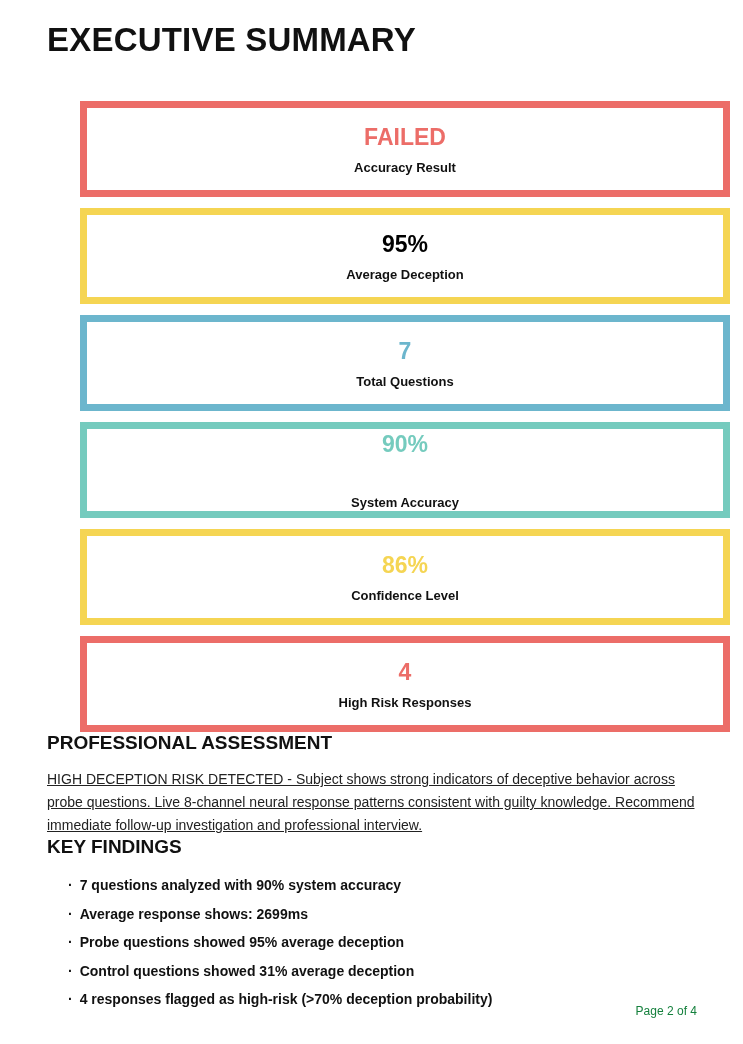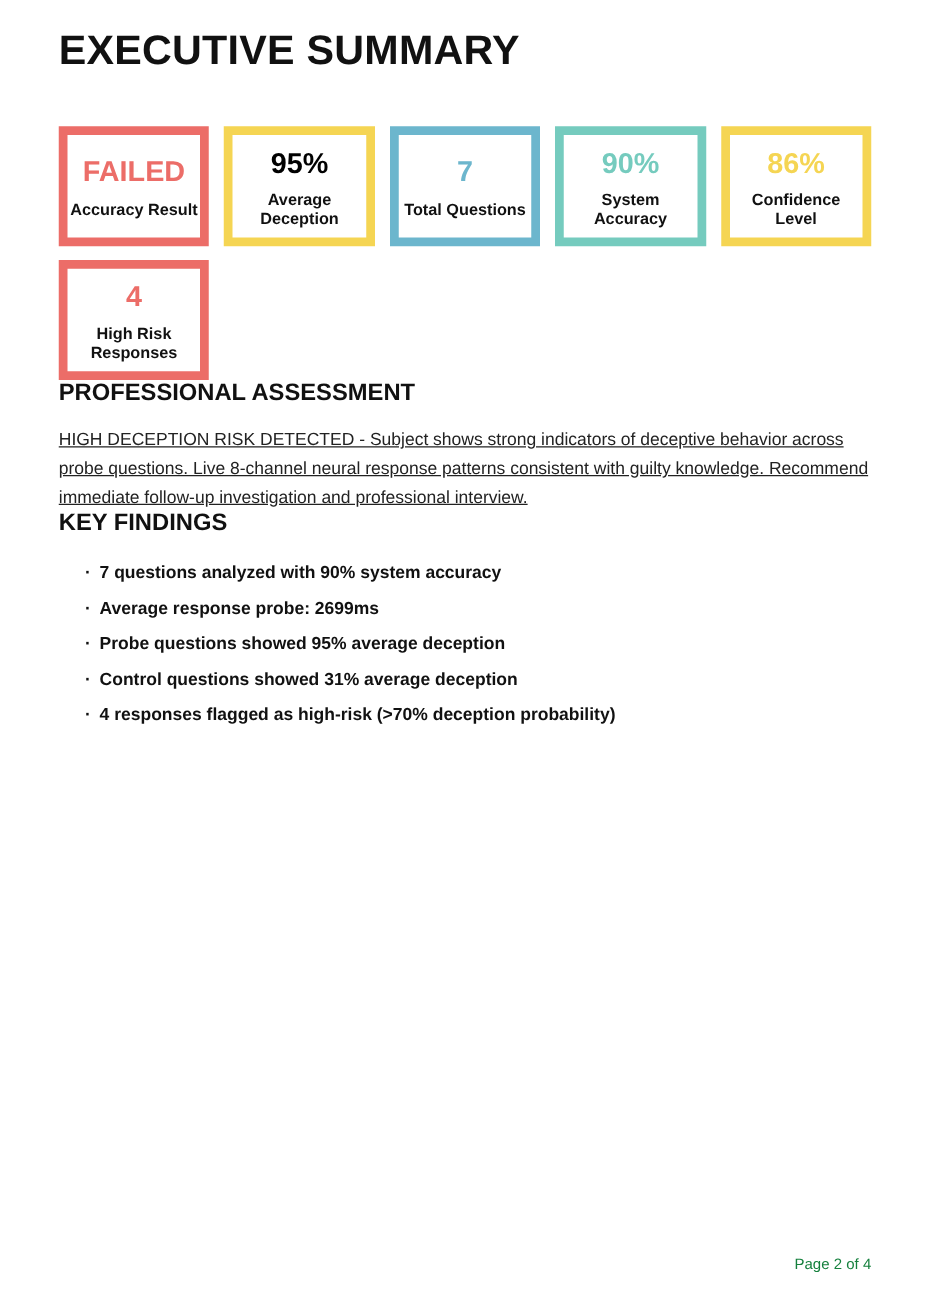--- a/index.html
+++ b/index.html
@@ -18,24 +18,25 @@
     margin: 0;
     font-size: 33px;
     font-weight: bold;
     letter-spacing: 0.2px;
     color: #111111;
     line-height: 1.2;
   }
   .cards-grid {
     margin-top: 41px;
     display: grid;
-    grid-template-columns: repeat(5, 1fr);
+    grid-template-columns: repeat(1, 1fr);
     column-gap: 12px;
     row-gap: 11px;
     width: 650px;
+    margin-left: 33px;
   }
   .stat-card {
     box-sizing: border-box;
     height: 96px;
     border-style: solid;
     border-width: 7px;
     background: #ffffff;
     display: flex;
     flex-direction: column;
     align-items: center;
@@ -110,21 +111,21 @@
         <div class="stat-label">Accuracy Result</div>
       </div>
       <div class="stat-card" style="border-color: rgb(245, 213, 83);">
         <div class="stat-value" style="color: #000000;">95%</div>
         <div class="stat-label">Average Deception</div>
       </div>
       <div class="stat-card" style="border-color: rgb(108, 182, 205);">
         <div class="stat-value" style="color: rgb(108, 182, 205);">7</div>
         <div class="stat-label">Total Questions</div>
       </div>
-      <div class="stat-card" style="border-color: rgb(117, 203, 190);">
+      <div class="stat-card" style="border-color: rgb(117, 203, 190); justify-content: space-between;">
         <div class="stat-value" style="color: rgb(117, 203, 190);">90%</div>
         <div class="stat-label">System Accuracy</div>
       </div>
       <div class="stat-card" style="border-color: rgb(245, 213, 83);">
         <div class="stat-value" style="color: rgb(245, 213, 83);">86%</div>
         <div class="stat-label">Confidence Level</div>
       </div>
       <div class="stat-card" style="border-color: rgb(236, 109, 104);">
         <div class="stat-value" style="color: rgb(236, 109, 104);">4</div>
         <div class="stat-label">High Risk Responses</div>
@@ -132,21 +133,21 @@
     </div>
 
   <h2 class="section-heading section-assessment">PROFESSIONAL ASSESSMENT</h2>
 
   <p class="assessment-body">HIGH DECEPTION RISK DETECTED - Subject shows strong indicators of deceptive behavior across probe questions. Live 8-channel neural response patterns consistent with guilty knowledge. Recommend immediate follow-up investigation and professional interview.</p>
 
   <h2 class="section-heading section-findings">KEY FINDINGS</h2>
 
   <ul class="findings-list" id="findings-list">
       <li><span class="bullet">·</span><span>7 questions analyzed with 90% system accuracy</span></li>
-      <li><span class="bullet">·</span><span>Average response probe: 2699ms</span></li>
+      <li><span class="bullet">·</span><span>Average response shows: 2699ms</span></li>
       <li><span class="bullet">·</span><span>Probe questions showed 95% average deception</span></li>
       <li><span class="bullet">·</span><span>Control questions showed 31% average deception</span></li>
       <li><span class="bullet">·</span><span>4 responses flagged as high-risk (&gt;70% deception probability)</span></li>
     </ul>
 
   <div class="page-footer">Page 2 of 4</div>
 
 </div>
 
 </body></html>

